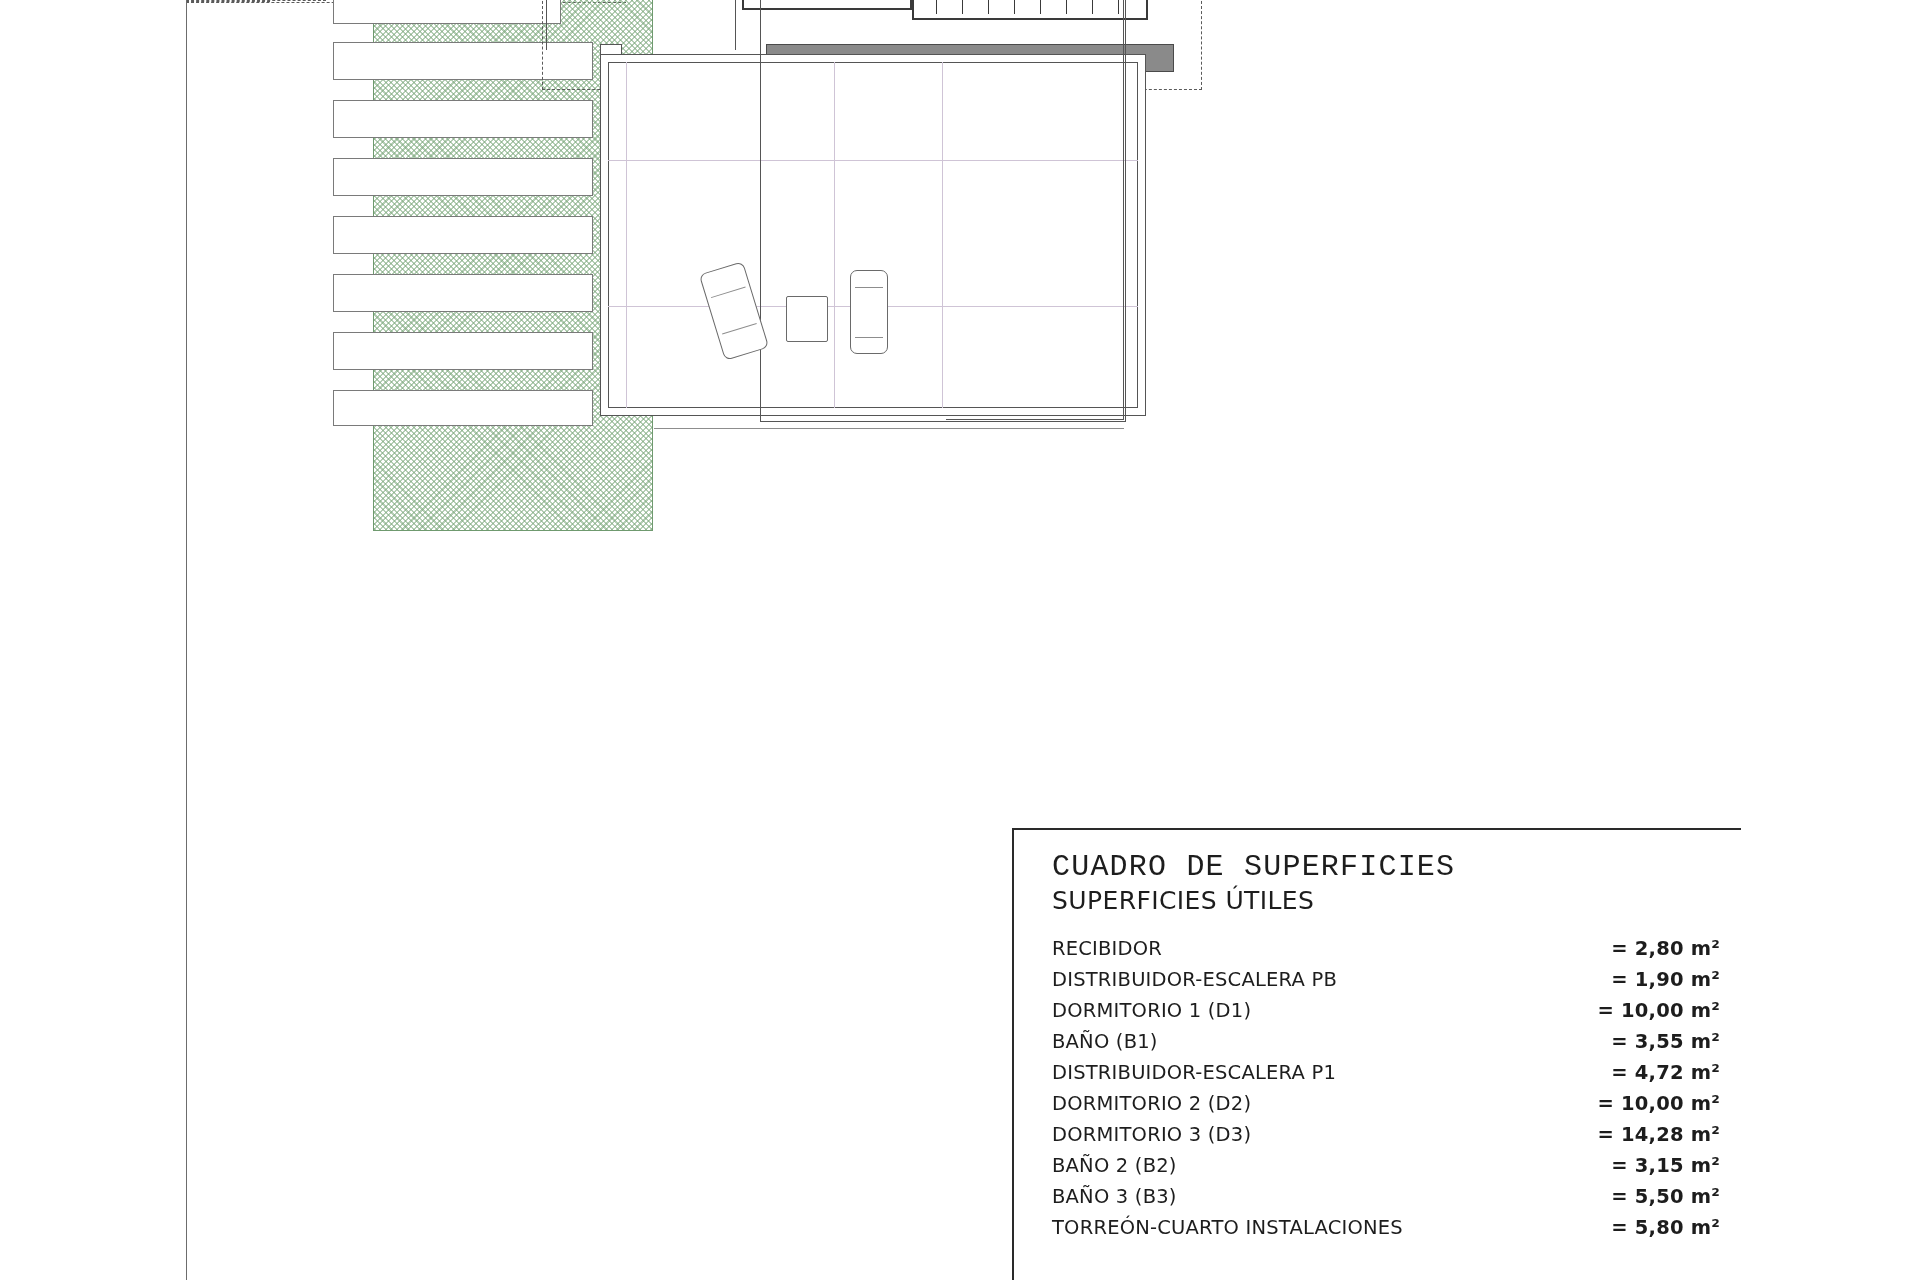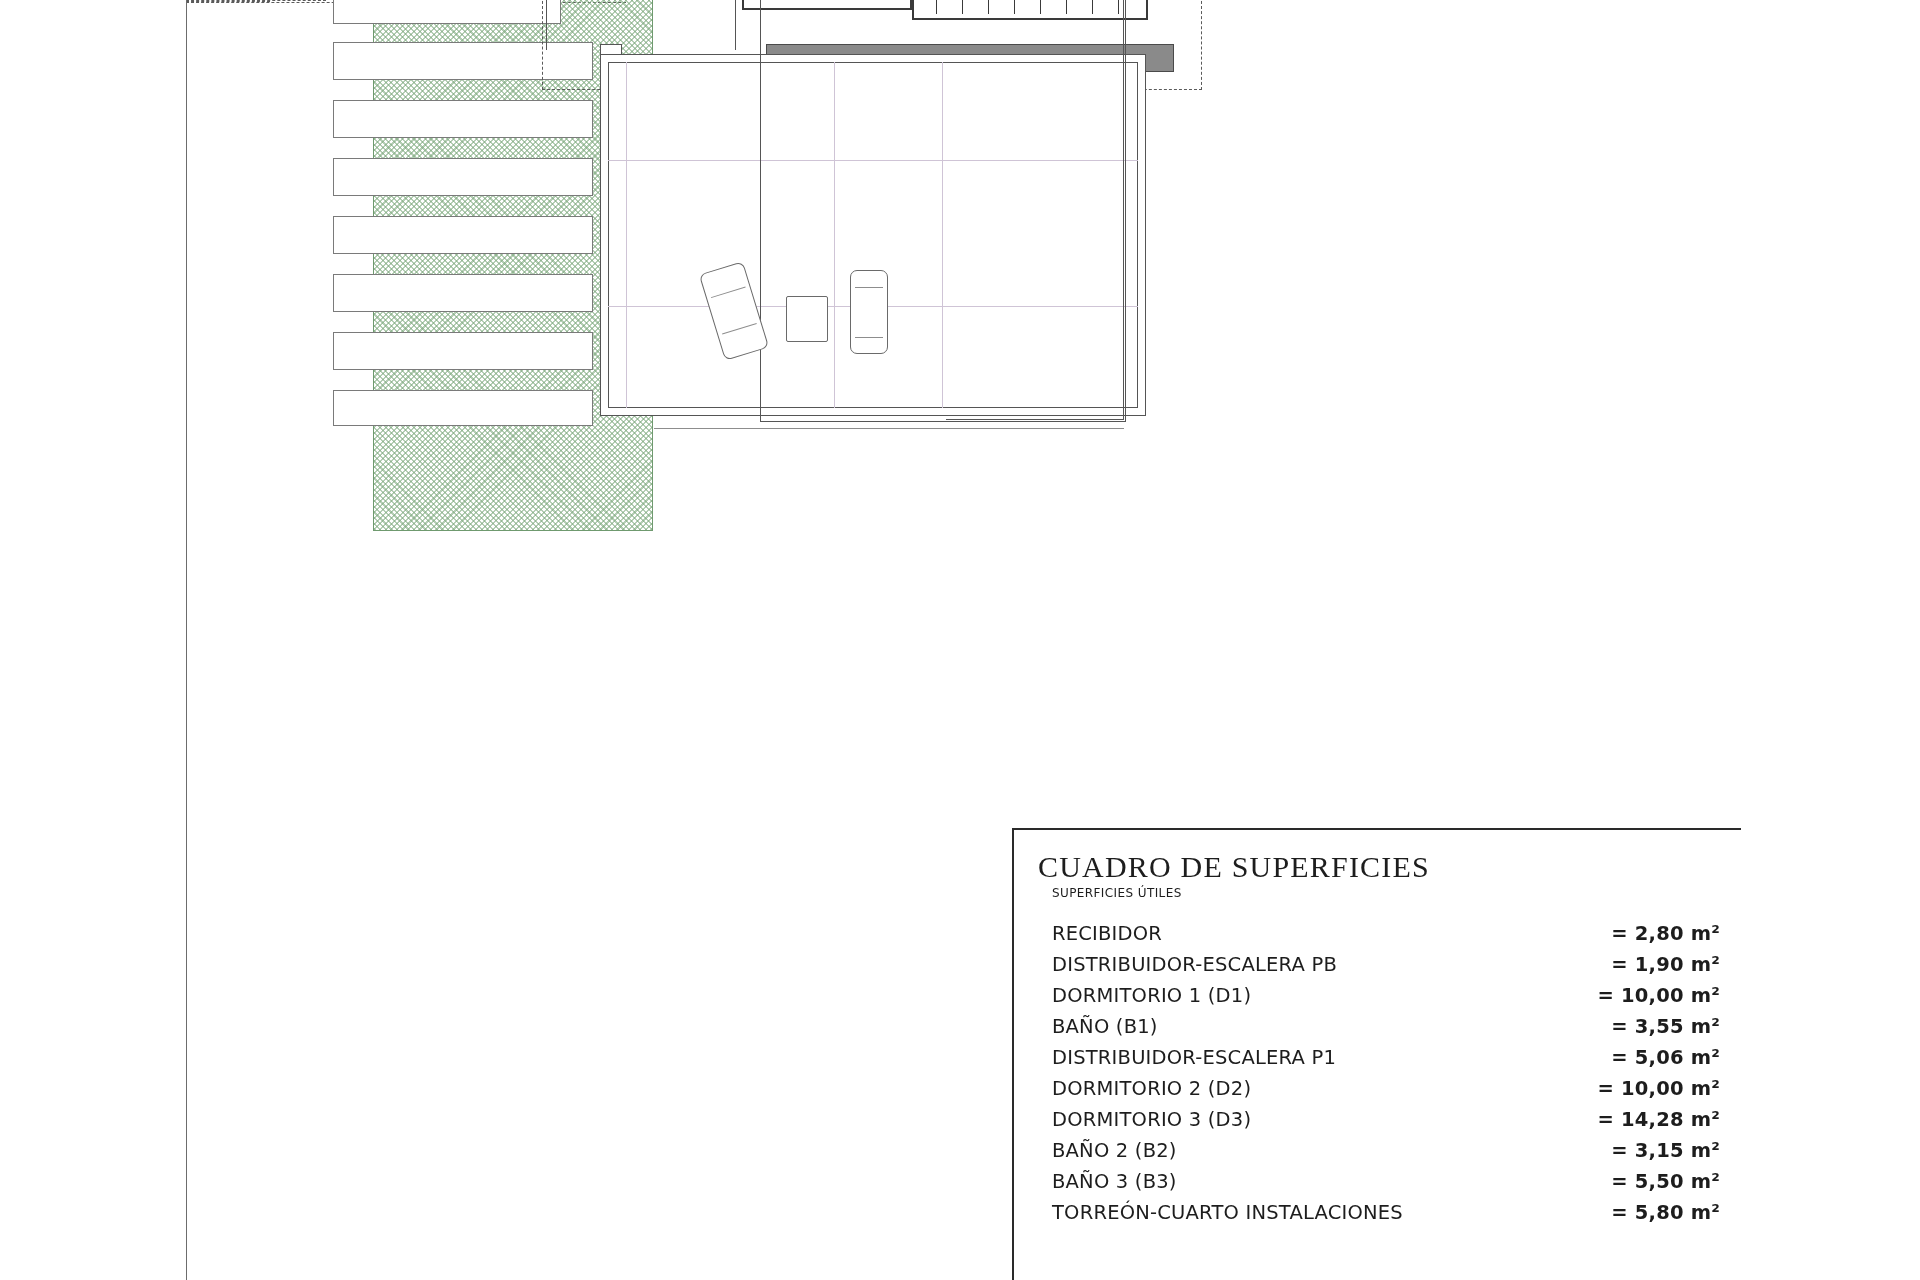--- a/index.html
+++ b/index.html
@@ -142,25 +142,25 @@
     background: #ffffff;
     padding: 14px 0 0 0;
     z-index: 30;
     overflow: hidden;
     height: 452px;
   }
   #surfaces .title {
     font-size: 30px;
     letter-spacing: 1.2px;
     color: #1d1d1d;
-    padding: 6px 0 0 24px;
-    font-family: Liberation Serif, serif;
+    padding: 6px 0 0 38px;
+    font-family: Liberation Mono, monospace;
   }
   #surfaces .subtitle {
-    font-size: 12px;
+    font-size: 25px;
     letter-spacing: .4px;
     color: #1d1d1d;
     padding: 2px 0 0 38px;
   }
   #surfaces .rows {
     margin-top: 18px;
     padding: 0 30px 0 38px;
   }
   #surfaces .row {
     display: flex;
@@ -254,21 +254,21 @@
       <div class="row">
         <span class="name">DORMITORIO 1 (D1)</span>
         <span class="val">= 10,00 m²</span>
       </div>
       <div class="row">
         <span class="name">BAÑO  (B1)</span>
         <span class="val">= 3,55 m²</span>
       </div>
       <div class="row">
         <span class="name">DISTRIBUIDOR-ESCALERA P1</span>
-        <span class="val">= 5,06 m²</span>
+        <span class="val">= 4,72 m²</span>
       </div>
       <div class="row">
         <span class="name">DORMITORIO 2 (D2)</span>
         <span class="val">= 10,00 m²</span>
       </div>
       <div class="row">
         <span class="name">DORMITORIO 3 (D3)</span>
         <span class="val">= 14,28 m²</span>
       </div>
       <div class="row">

